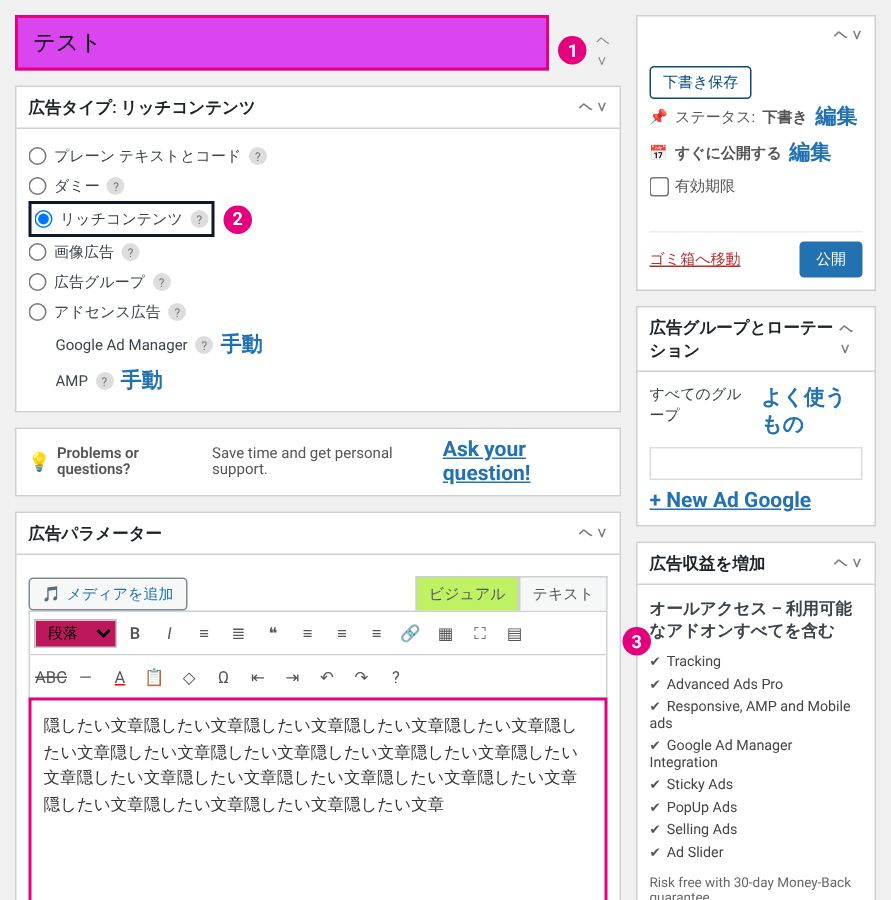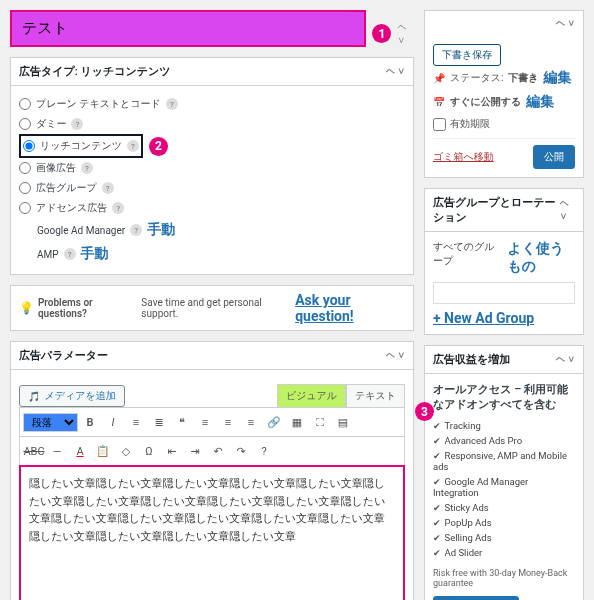--- a/index.html
+++ b/index.html
@@ -20,30 +20,30 @@
 .callout { width: 19px; height: 19px; border-radius: 50%; background: #e5007e; color: #fff; display: inline-flex; align-items: center; justify-content: center; font-weight: bold; font-size: 12px; flex-shrink: 0; }
 .row-callout { display: flex; align-items: center; gap: 6px; }
 .tip-bar { padding: 6px 8px; font-size: 10px; color: #555; border: 1px solid #ccd0d4; background: #fff; margin-bottom: 10px; display: flex; align-items: center; gap: 4px; }
 .bulb { color: #0073aa; font-size: 12px; }
 .media-btn { border: 1px solid #7e8993; background: #f6f7f7; padding: 3px 8px; font-size: 10px; border-radius: 3px; display: inline-flex; align-items: center; gap: 4px; cursor: pointer; color: #2271b1; }
 .editor-tabs { display: flex; justify-content: space-between; align-items: flex-end; margin-top: 6px; }
 .tabs-right { display: flex; }
 .tab { border: 1px solid #ccd0d4; border-bottom: none; padding: 4px 8px; font-size: 10px; color: #555; cursor: pointer; background: #f6f7f7; }
 .tab.active { background: #bef264; }
 .toolbar { border: 1px solid #ccd0d4; background: #fff; padding: 3px; display: flex; flex-wrap: wrap; gap: 1px; align-items: center; }
-.tool-sel { font-size: 10px; padding: 2px 4px; border: 1px solid #ccd0d4; background: #3b82f6; width: 55px; }
+.tool-sel { font-size: 10px; padding: 2px 4px; border: 1px solid #ccd0d4; background: #be185d; width: 55px; }
 .tool-btn { width: 22px; height: 22px; display: inline-flex; align-items: center; justify-content: center; font-size: 11px; color: #555; cursor: pointer; border: 1px solid transparent; }
 .editor-area { border: 2px solid #e5007e; min-height: 170px; padding: 8px; font-size: 11px; line-height: 1.6; color: #333; margin-top: -1px; background: #fff; }
 .sidebar .panel-body { font-size: 10px; }
 .btn-outline { border: 1px solid #0a4b78; color: #0a4b78; background: #fff; padding: 3px 8px; font-size: 10px; border-radius: 3px; cursor: pointer; }
 .btn-primary { background: #2271b1; color: #fff; border: 1px solid #2271b1; padding: 4px 10px; font-size: 10px; border-radius: 3px; cursor: pointer; }
 .meta-row { display: flex; align-items: center; gap: 5px; padding: 3px 0; font-size: 10px; color: #555; }
 .meta-icon { color: #8c8f94; width: 12px; display: inline-flex; }
 .trash-link { color: #b32d2e; text-decoration: underline; font-size: 10px; }
-.pub-footer { display: flex; justify-content: space-between; align-items: center; padding-top: 6px; margin-top: 4px; border-top: 1px solid #eee; }
+.pub-footer { display: flex; justify-content: space-between; align-items: center; padding-top: 6px; margin-top: 20px; border-top: 1px solid #eee; }
 .checklist { list-style: none; }
 .checklist li { font-size: 9.5px; padding: 2px 0; color: #444; }
 .checklist li::before { content: "✔"; color: #555; margin-right: 4px; font-size: 9px; }
 .bold { font-weight: 600; }
 .cb3-wrap { position: relative; }
 .cb3-wrap .callout { position: absolute; left: -10px; top: 56px; z-index: 2; }
 </style>
 </head>
 <body>
 
@@ -205,21 +205,21 @@
       <div class="panel-header">
           <span>広告グループとローテーション</span>
           <span class="chev">ヘ ∨</span>
         </div>
       <div class="panel-body">
         <div style="display:flex;gap:10px;font-size:10px">
           <span>すべてのグループ</span>
           <a class="link">よく使うもの</a>
         </div>
         <div style="border:1px solid #ddd;height:22px;margin:6px 0"></div>
-        <a class="link" style="text-decoration:underline">+ New Ad Group</a>
+        <a class="link" style="text-decoration:underline">+ New Ad Google</a>
       </div>
     </div>
 
     <div class="panel cb3-wrap">
       <div class="panel-header">
           <span>広告収益を増加</span>
           <span class="chev">ヘ ∨</span>
         </div>
       <span class="callout">3</span>
       <div class="panel-body">

